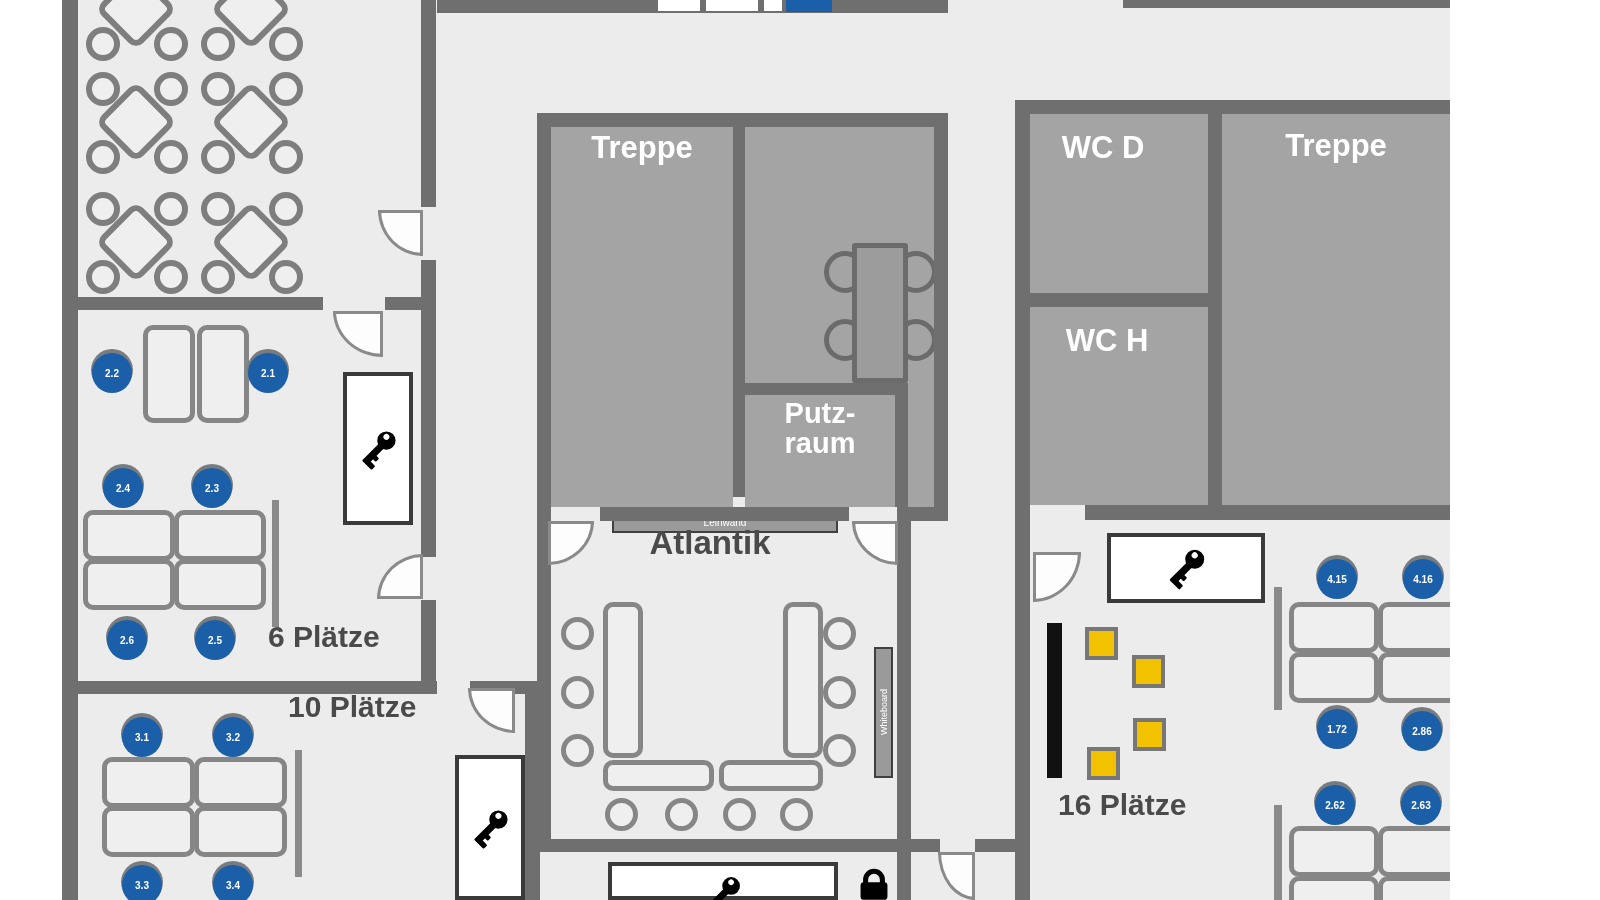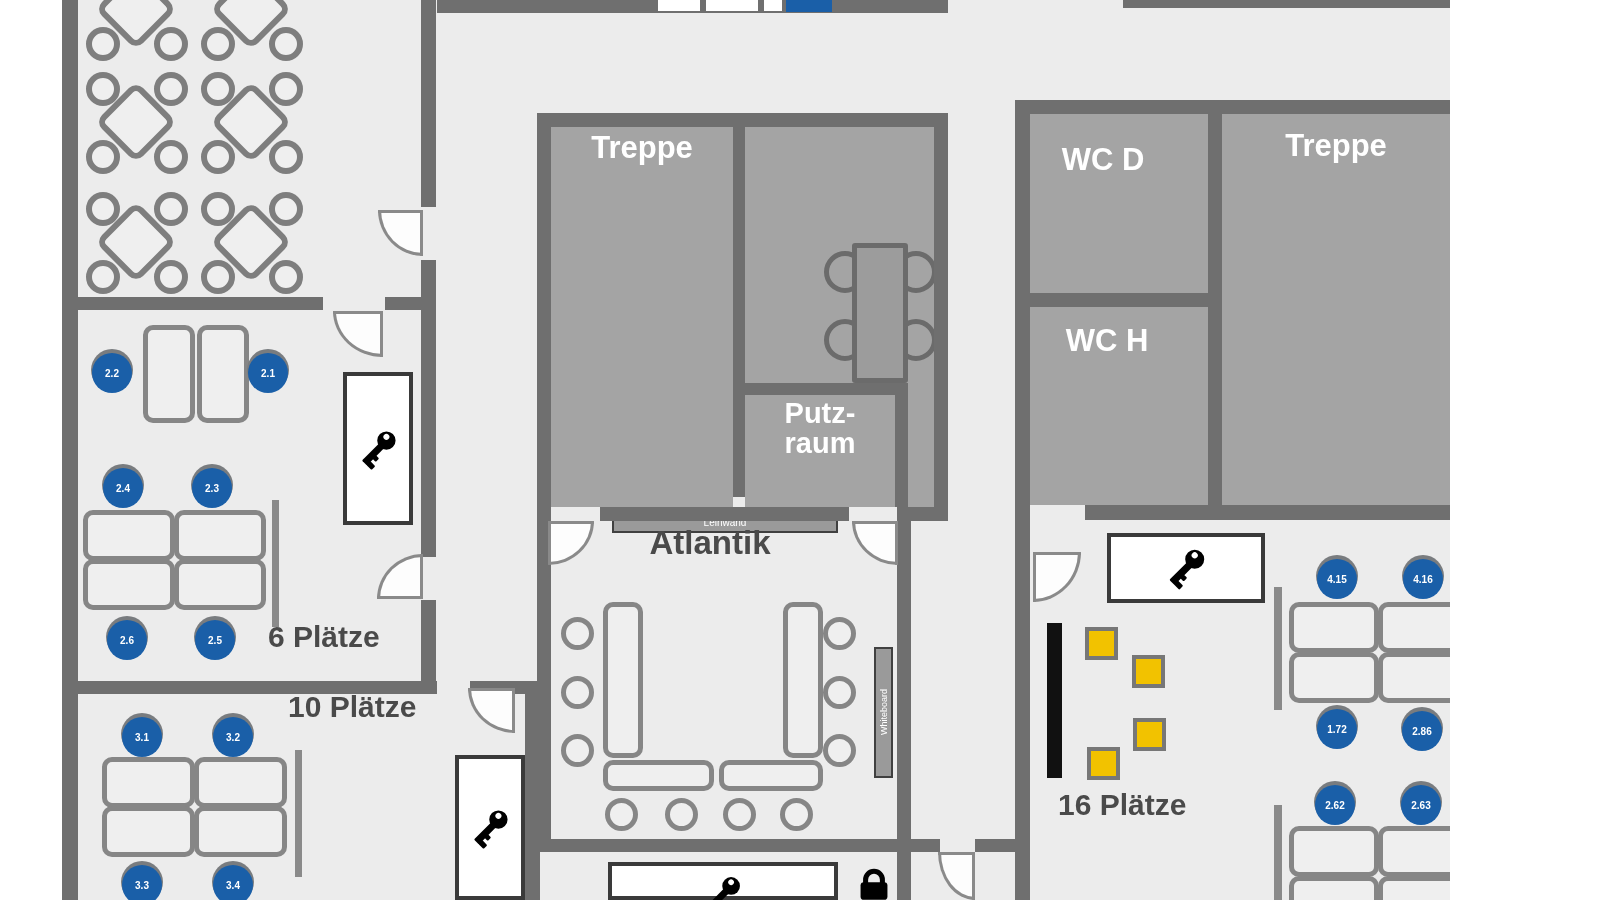--- a/index.html
+++ b/index.html
@@ -178,21 +178,21 @@
           <rect x="14" y="55" width="10" height="14" rx="2"></rect>
           <rect x="30" y="55" width="9" height="9" rx="2"></rect>
         </g>
       </svg>
   </div>
   <svg width="42" height="34" viewBox="0 0 100 80" style="position:absolute;left:853px;top:866px">
       <path d="M30 40 v-8 a20 20 0 0 1 40 0 v8" fill="none" stroke="#000" stroke-width="12"></path>
       <rect x="18" y="38" width="64" height="42" rx="8" fill="#000"></rect>
     </svg>
 
-  <div class="room-label" style="left:1030px;top:144px;width:146px">WC D</div>
+  <div class="room-label" style="left:1030px;top:132px;width:146px">WC D</div>
   <div class="room-label" style="left:1030px;top:325px;width:154px">WC H</div>
   <div class="room-label" style="left:1222px;top:130px;width:228px">Treppe</div>
 
   <div class="keybox" style="left:1107px;top:533px;width:158px;height:70px">
     <svg width="56" height="56" viewBox="0 0 100 100">
         <g transform="rotate(-45 50 50)" fill="#000">
           <circle cx="72" cy="50" r="17"></circle>
           <circle cx="77" cy="45" r="5.5" fill="#fff"></circle>
           <rect x="14" y="44" width="48" height="13" rx="2"></rect>
           <rect x="14" y="55" width="10" height="14" rx="2"></rect>

